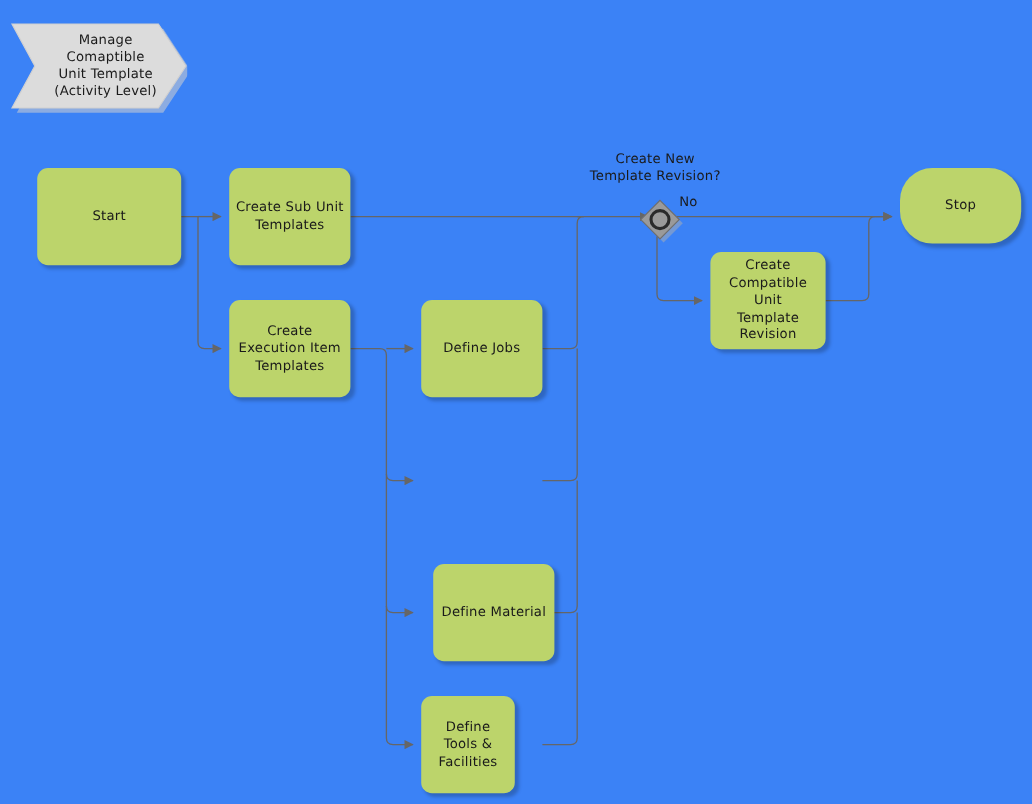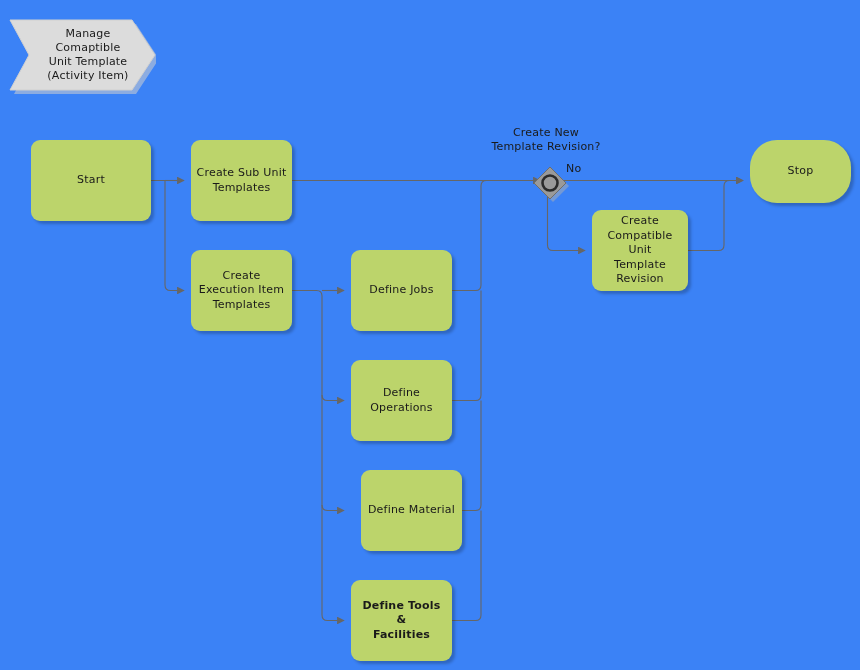--- a/index.html
+++ b/index.html
@@ -136,21 +136,21 @@
   </svg>
 
   <div class="banner">
     <svg width="148" height="80" viewBox="0 0 148 80">
       <path d="M 2 2 L 124 2 L 147 37 L 124 72 L 2 72 L 21 37 Z" fill="#cfcfcf" transform="translate(4,4)" opacity="0.55"></path>
       <path d="M 2 2 L 124 2 L 147 37 L 124 72 L 2 72 L 21 37 Z" fill="#dcdcdc" stroke="#d0d0d0" stroke-width="1"></path>
     </svg>
     <div class="banner-text">
       <span>Manage Comaptible</span>
       <span>Unit Template</span>
-      <span>(Activity Item)</span>
+      <span>(Activity Level)</span>
     </div>
   </div>
 
   <div class="node" style="left:31px; top:140px; width:120px; height:81px;">
     <span>Start</span>
   </div>
 
   <div class="node" style="left:191px; top:140px; width:101px; height:81px;">
     <div>
       <span>Create Sub Unit</span>
@@ -163,32 +163,26 @@
       <span>Create</span>
       <span>Execution Item</span>
       <span>Templates</span>
     </div>
   </div>
 
   <div class="node" style="left:351px; top:250px; width:101px; height:81px;">
     <span>Define Jobs</span>
   </div>
 
-  <div class="node" style="left:351px; top:360px; width:101px; height:81px;">
-    <div>
-      <span>Define</span>
-      <span>Operations</span>
-    </div>
-  </div>
 
   <div class="node" style="left:351px; top:470px; width:101px; height:81px;margin-left:10px;">
     <span>Define Material</span>
   </div>
 
-  <div class="node" style="left:351px; top:580px; width:101px; height:81px;font-weight:bold;">
+  <div class="node" style="left:351px; top:580px; width:78px; height:81px;">
     <div>
       <span>Define Tools &amp;</span>
       <span>Facilities</span>
     </div>
   </div>
 
   <div class="node" style="left:592px; top:210px; width:96px; height:81px;">
     <div>
       <span>Create</span>
       <span>Compatible Unit</span>

